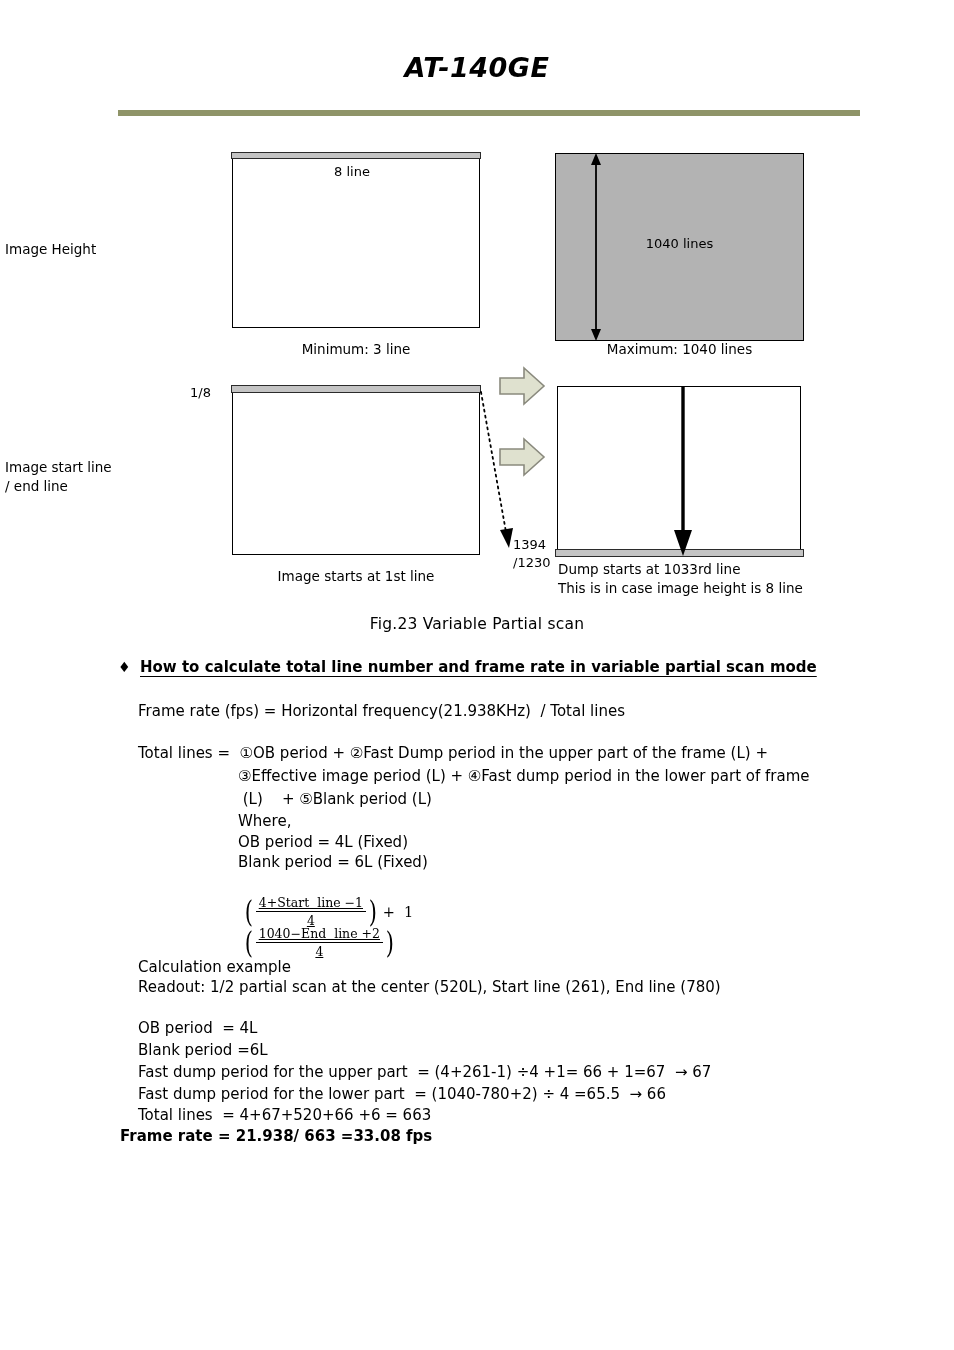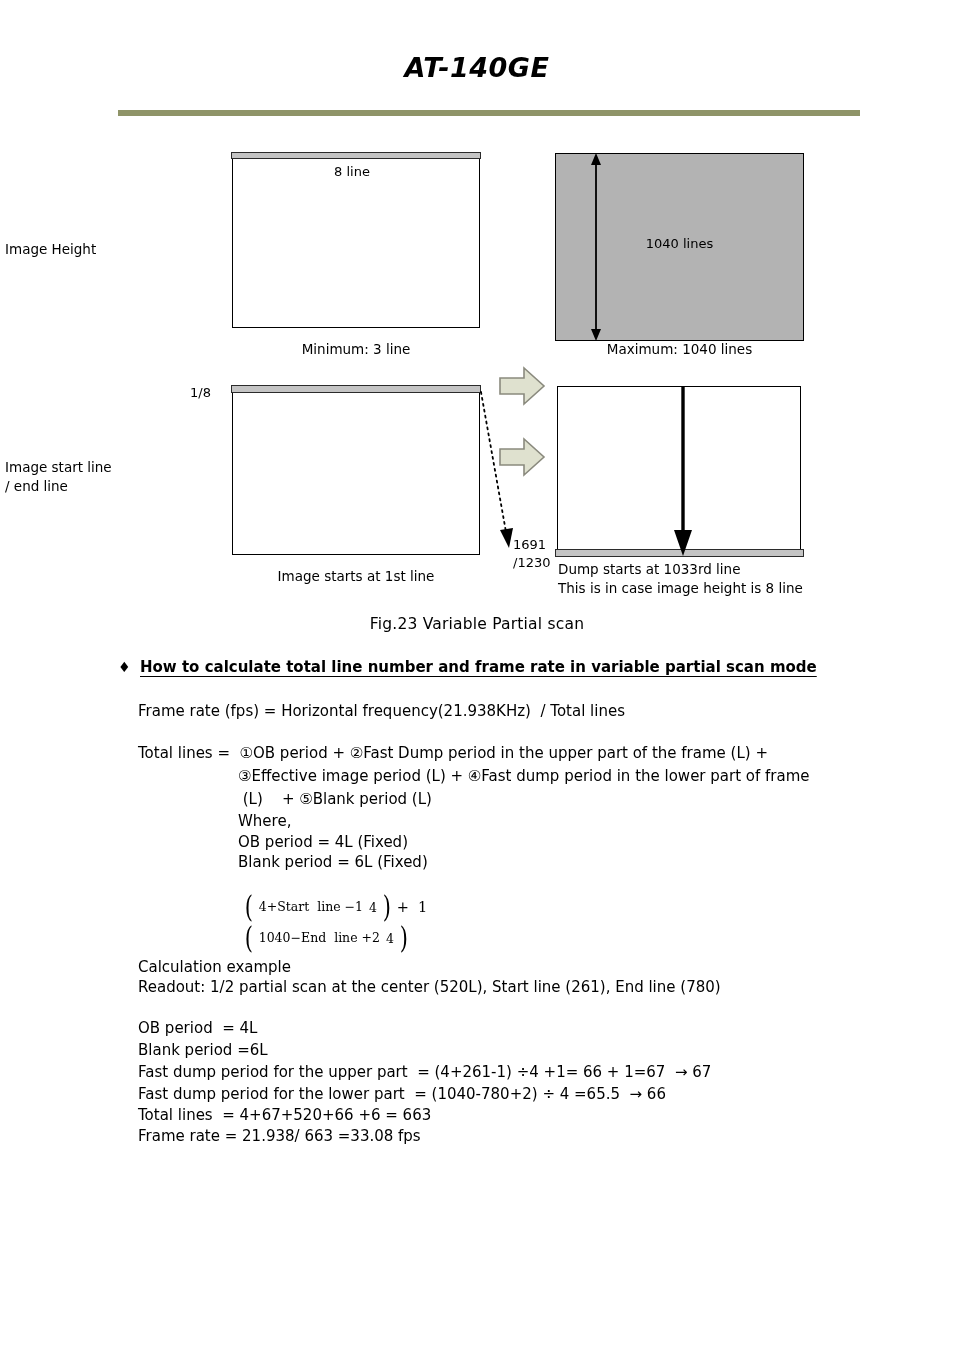--- a/index.html
+++ b/index.html
@@ -147,24 +147,25 @@
   }
   .paren {
     font-size: 30px;
     line-height: 0.8;
     font-family: "DejaVu Serif", "Liberation Serif", serif;
     transform: scaleX(0.7);
     display: inline-block;
   }
   .frac {
     display: inline-flex;
-    flex-direction: row;
+    flex-direction: column;
     align-items: center;
     vertical-align: middle;
     margin: 0 1px;
+    text-decoration: underline;
   }
   .frac .num {
     font-size: 12.5px;
     padding: 0 3px 1px 3px;
     white-space: pre;
   }
   .frac .bar {
     width: 100%;
     height: 1px;
     background: #000;
@@ -214,21 +215,21 @@
   <div class="band" style="top:245px; left:231px; width:250px; height:8px;"></div>
   <div class="frac-label" style="top:244px; left:190px;">1/8</div>
   <div class="box-caption" style="top:427px; left:232px; width:248px; text-align:center;">Image starts at 1st line</div>
 
   <div class="dotted-arrow" style="top:250px; left:478px;">
     <svg width="46" height="160" viewBox="0 0 46 160">
       <line x1="3" y1="2" x2="28" y2="142" stroke="#000" stroke-width="1.8" stroke-dasharray="2,4" stroke-linecap="round"></line>
       <polygon points="31,158 22,140 35,138" fill="#000"></polygon>
     </svg>
   </div>
-  <div class="frac-label" style="top:396px; left:513px;">1691</div>
+  <div class="frac-label" style="top:396px; left:513px;">1394</div>
   <div class="frac-label" style="top:414px; left:513px;">/1230</div>
 
   <div class="green-arrow" style="top:296px; left:498px;">
     <svg width="48" height="42" viewBox="0 0 48 42">
       <polygon points="2,13 26,13 26,3 46,21 26,39 26,29 2,29" fill="#dfe1cf" stroke="#8a8a7e" stroke-width="1.6"></polygon>
     </svg>
   </div>
 
   <div class="box" style="top:246px; left:557px; width:244px; height:166px;"></div>
   <div class="band" style="top:409px; left:555px; width:249px; height:8px;"></div>
@@ -284,13 +285,13 @@
 </div>
 
 <div class="txt" style="top:956px; left:138px;">Calculation example</div>
 <div class="txt" style="top:976px; left:138px;">Readout: 1/2 partial scan at the center (520L), Start line (261), End line (780)</div>
 
 <div class="txt" style="top:1017px; left:138px;">OB period  = 4L</div>
 <div class="txt" style="top:1039px; left:138px;">Blank period =6L</div>
 <div class="txt" style="top:1061px; left:138px;">Fast dump period for the upper part  = (4+261-1) ÷4 +1= 66 + 1=67  → 67</div>
 <div class="txt" style="top:1083px; left:138px;">Fast dump period for the lower part  = (1040-780+2) ÷ 4 =65.5  → 66</div>
 <div class="txt" style="top:1104px; left:138px;">Total lines  = 4+67+520+66 +6 = 663</div>
-<div class="txt" style="top:1125px; left:138px;">Frame rate = 21.938/ 663 =33.08 fps</div>
+<div class="txt" style="top:1125px; left:120px;font-weight:bold;">Frame rate = 21.938/ 663 =33.08 fps</div>
 
 </body></html>

